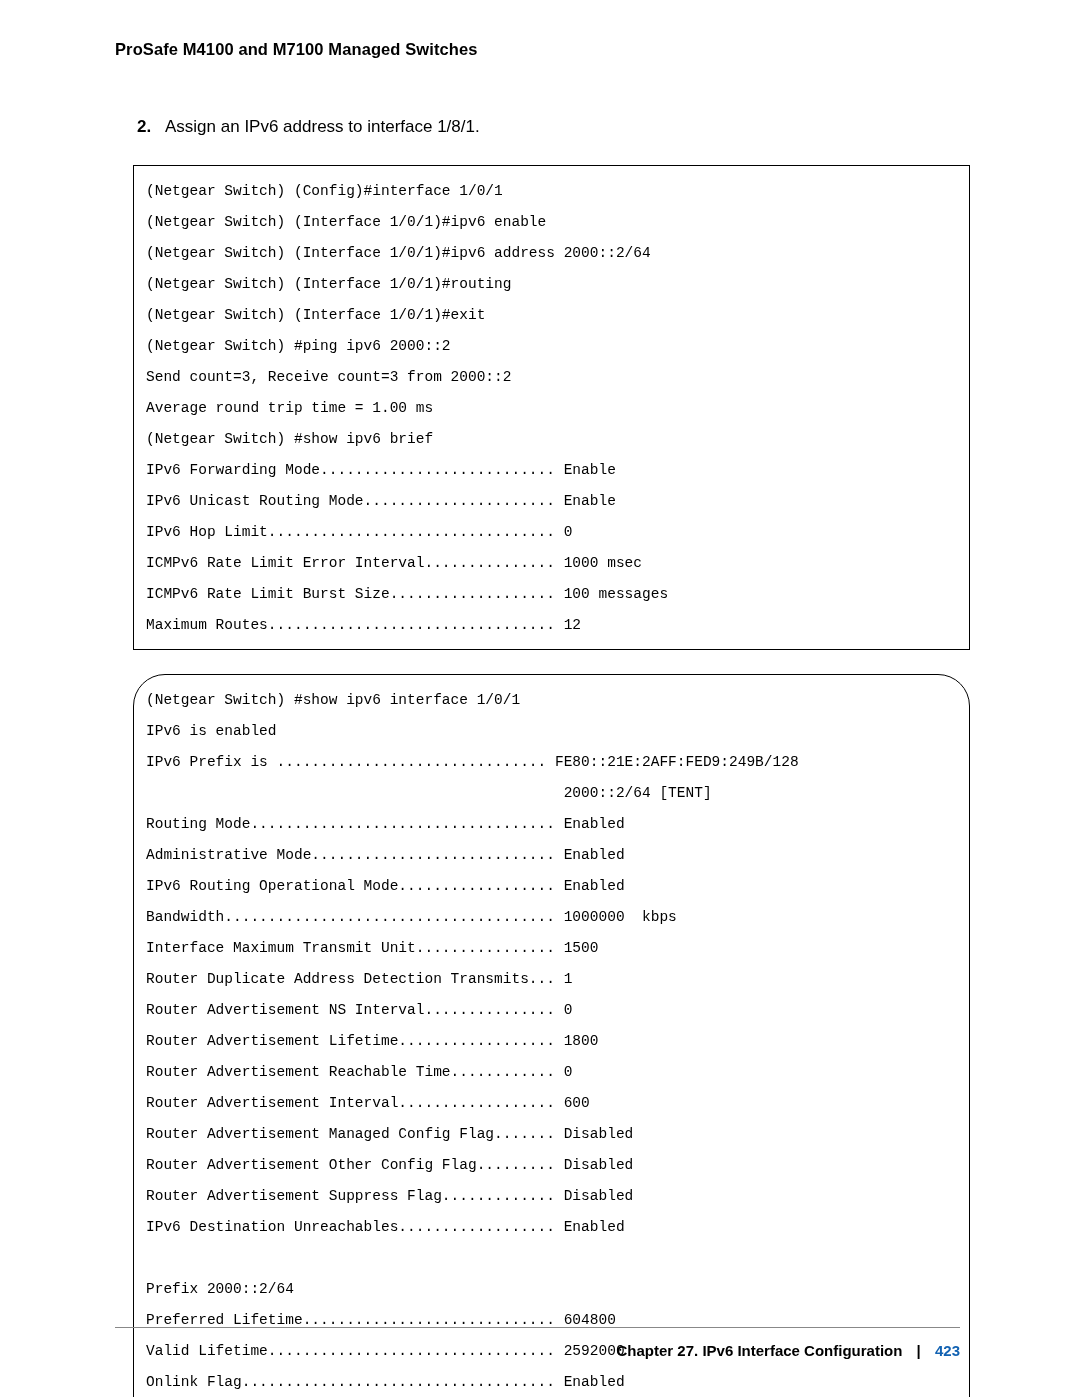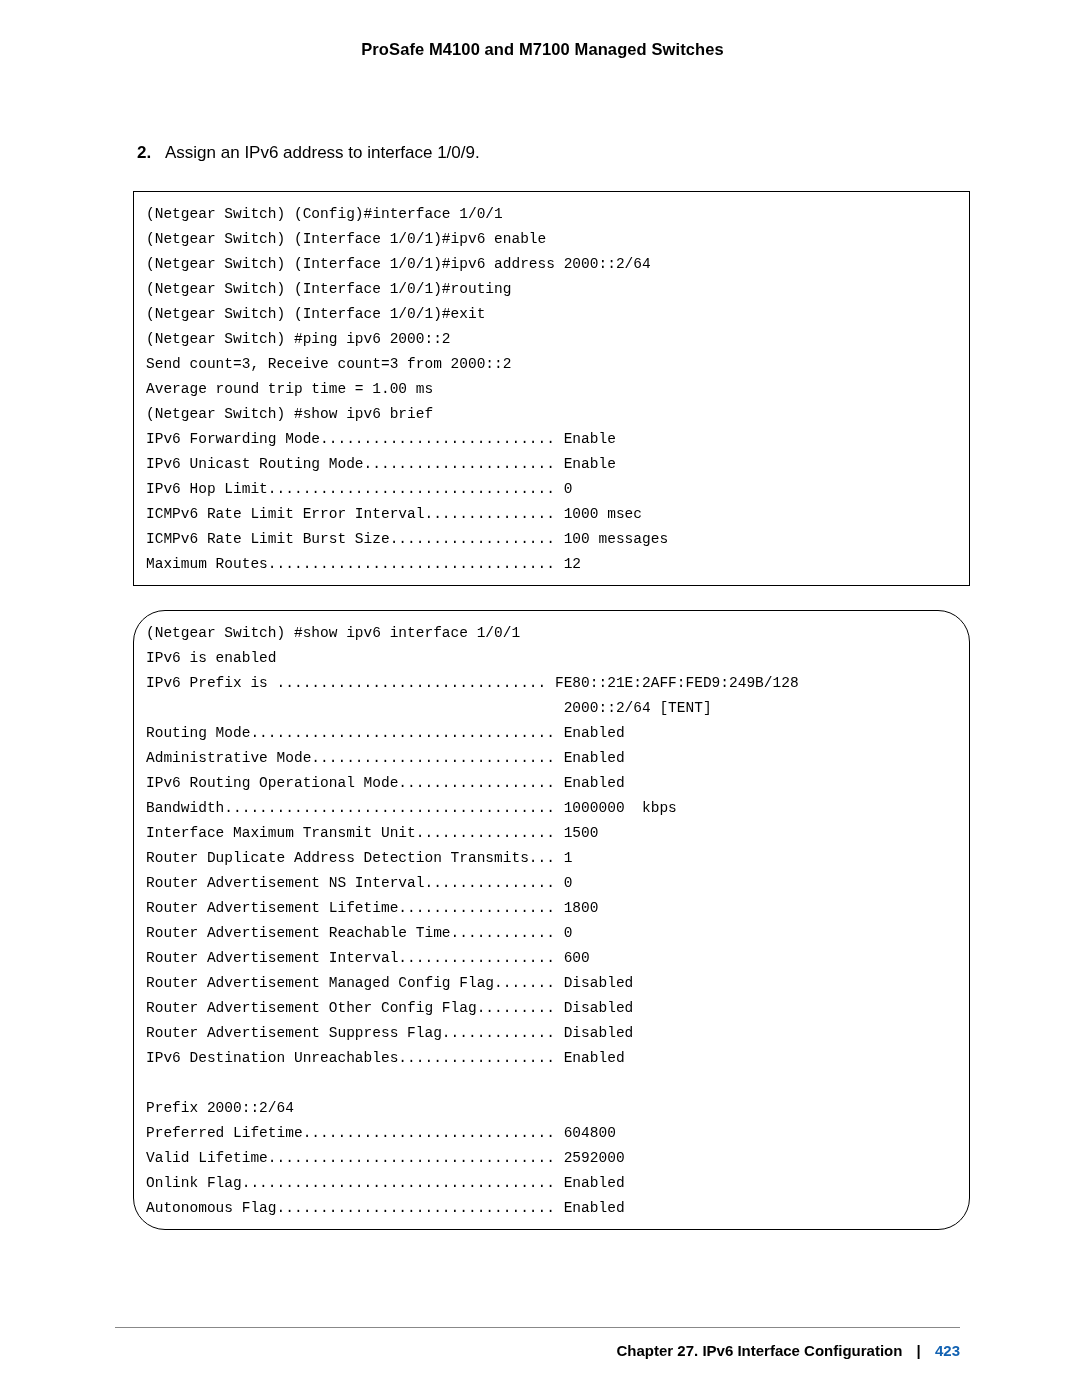--- a/index.html
+++ b/index.html
@@ -13,22 +13,21 @@
     box-sizing: border-box;
     position: relative;
     padding: 40px 110px 0 115px;
     font-family: Arial, Helvetica, sans-serif;
     color: #000000;
   }
   .header {
     font-size: 16.5px;
     font-weight: bold;
     letter-spacing: 0.1px;
-    margin-bottom: 84px;
-    text-align: center;
+    margin-bottom: 58px;
   }
   .step {
     display: flex;
     font-size: 17px;
     color: #000;
     margin-bottom: 28px;
   }
   .step-num {
     font-weight: bold;
     margin-left: 22px;
@@ -37,21 +36,21 @@
   .step-text {
     flex: 1;
   }
   .codebox {
     border: 1px solid #000;
     padding: 10px 12px 8px 12px;
     margin-left: 18px;
     margin-right: 0;
     font-family: "Courier New", Courier, monospace;
     font-size: 14.5px;
-    line-height: 25px;
+    line-height: 31px;
     white-space: pre;
     overflow: hidden;
     color: #000;
   }
   .codebox + .codebox {
     margin-top: 24px;
     border-radius: 32px;
   }
   .footer {
     position: absolute;
@@ -82,21 +81,21 @@
 </style>
 </head>
 <body>
 
 <div class="page">
 
   <div class="header">ProSafe M4100 and M7100 Managed Switches</div>
 
   <div class="step">
     <div class="step-num">2.</div>
-    <div class="step-text">Assign an IPv6 address to interface 1/0/9.</div>
+    <div class="step-text">Assign an IPv6 address to interface 1/8/1.</div>
   </div>
 
   <div class="codebox">(Netgear Switch) (Config)#interface 1/0/1
 (Netgear Switch) (Interface 1/0/1)#ipv6 enable
 (Netgear Switch) (Interface 1/0/1)#ipv6 address 2000::2/64
 (Netgear Switch) (Interface 1/0/1)#routing
 (Netgear Switch) (Interface 1/0/1)#exit
 (Netgear Switch) #ping ipv6 2000::2
 Send count=3, Receive count=3 from 2000::2
 Average round trip time = 1.00 ms

